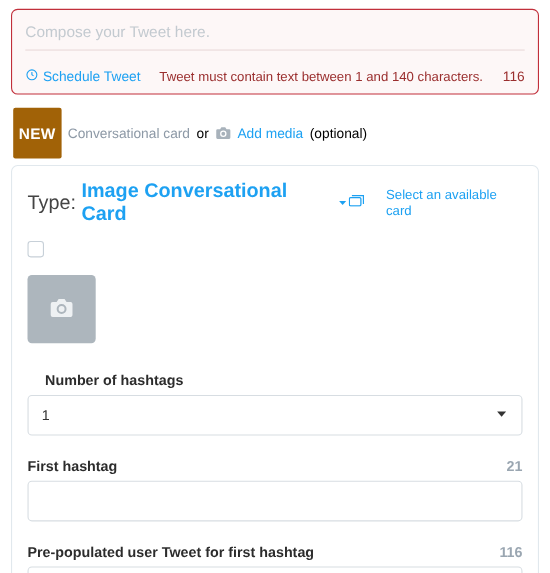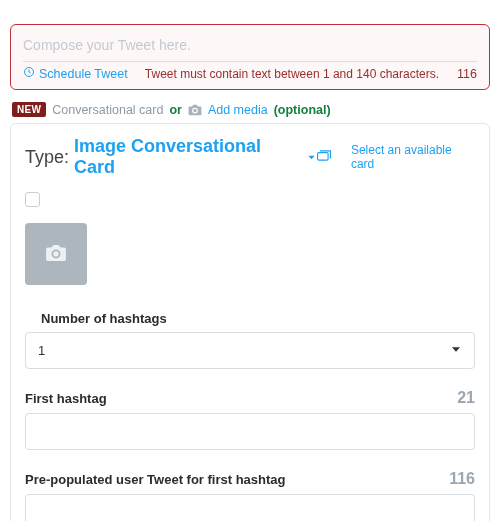--- a/index.html
+++ b/index.html
@@ -4,42 +4,42 @@
 <style>
   * { box-sizing: border-box; margin: 0; padding: 0; }
   body {
     font-family: "Helvetica Neue", Helvetica, Arial, sans-serif;
     font-size: 13px;
     color: #333;
     background: #fff;
     width: 500px;
   }
   .compose-card {
-    margin: 24px 10px 12px 10px;
+    margin: 8px 10px 12px 10px;
     border: 1px solid #c12f3b;
     border-radius: 6px;
     background: #fdf7f7;
     padding: 10px 12px 8px 12px;
   }
   .compose-input {
     width: 100%;
     border: none;
     background: transparent;
     font-size: 14px;
     color: #333;
     padding: 2px 0 6px 0;
     outline: none;
   }
   .compose-input::placeholder { color: #c3cad0; }
   .compose-footer {
     display: flex;
     align-items: center;
     justify-content: space-between;
     border-top: 1px solid #e9dada;
-    padding-top: 4px;
+    padding-top: 16px;
     margin-top: 2px;
   }
   .schedule {
     color: #1da1f2;
     font-size: 12.5px;
     display: inline-flex;
     align-items: center;
     gap: 4px;
     cursor: pointer;
   }
@@ -55,30 +55,30 @@
   .media-row {
     padding: 0 12px 6px 12px;
     color: #8d99a6;
     font-size: 12.5px;
     display: flex;
     align-items: center;
     gap: 6px;
     flex-wrap: wrap;
   }
   .badge-new {
-    background: #7f1d1d;
+    background: #a16207;
     color: #fff;
-    font-size: 10px;
+    font-size: 14px;
     font-weight: 700;
-    padding: 2px 5px;
+    padding: 15px 5px;
     border-radius: 2px;
     letter-spacing: .3px;
   }
   .media-row .link { color: #1da1f2; cursor: pointer; }
-  .media-row .muted { color: #15803d; font-weight: bold; }
+  .media-row .muted { color: #000000; }
   .camera-ico { display: inline-flex; vertical-align: middle; }
   .card-container {
     margin: 0 10px 10px 10px;
     border: 1px solid #e1e8ed;
     border-top-left-radius: 6px;
     border-top-right-radius: 6px;
     background: #fff;
     padding: 12px 14px 6px 14px;
   }
   .card-top {
@@ -124,21 +124,21 @@
     margin-bottom: 26px;
     cursor: pointer;
   }
   .field-label-row {
     display: flex;
     justify-content: space-between;
     align-items: baseline;
     margin-bottom: 6px;
   }
   .field-label { font-size: 13px; font-weight: 700; color: #2c2c2c; }
-  .field-counter { font-size: 16px; font-weight: 700; color: #9aa6b1; }
+  .field-counter { font-size: 13px; font-weight: 700; color: #9aa6b1; }
   .single-label { margin-bottom: 6px; padding-left: 16px; }
   .select-wrap {
     position: relative;
     margin-bottom: 20px;
   }
   .select-field {
     width: 100%;
     border: 1px solid #d7dde2;
     border-radius: 4px;
     padding: 10px 12px;

